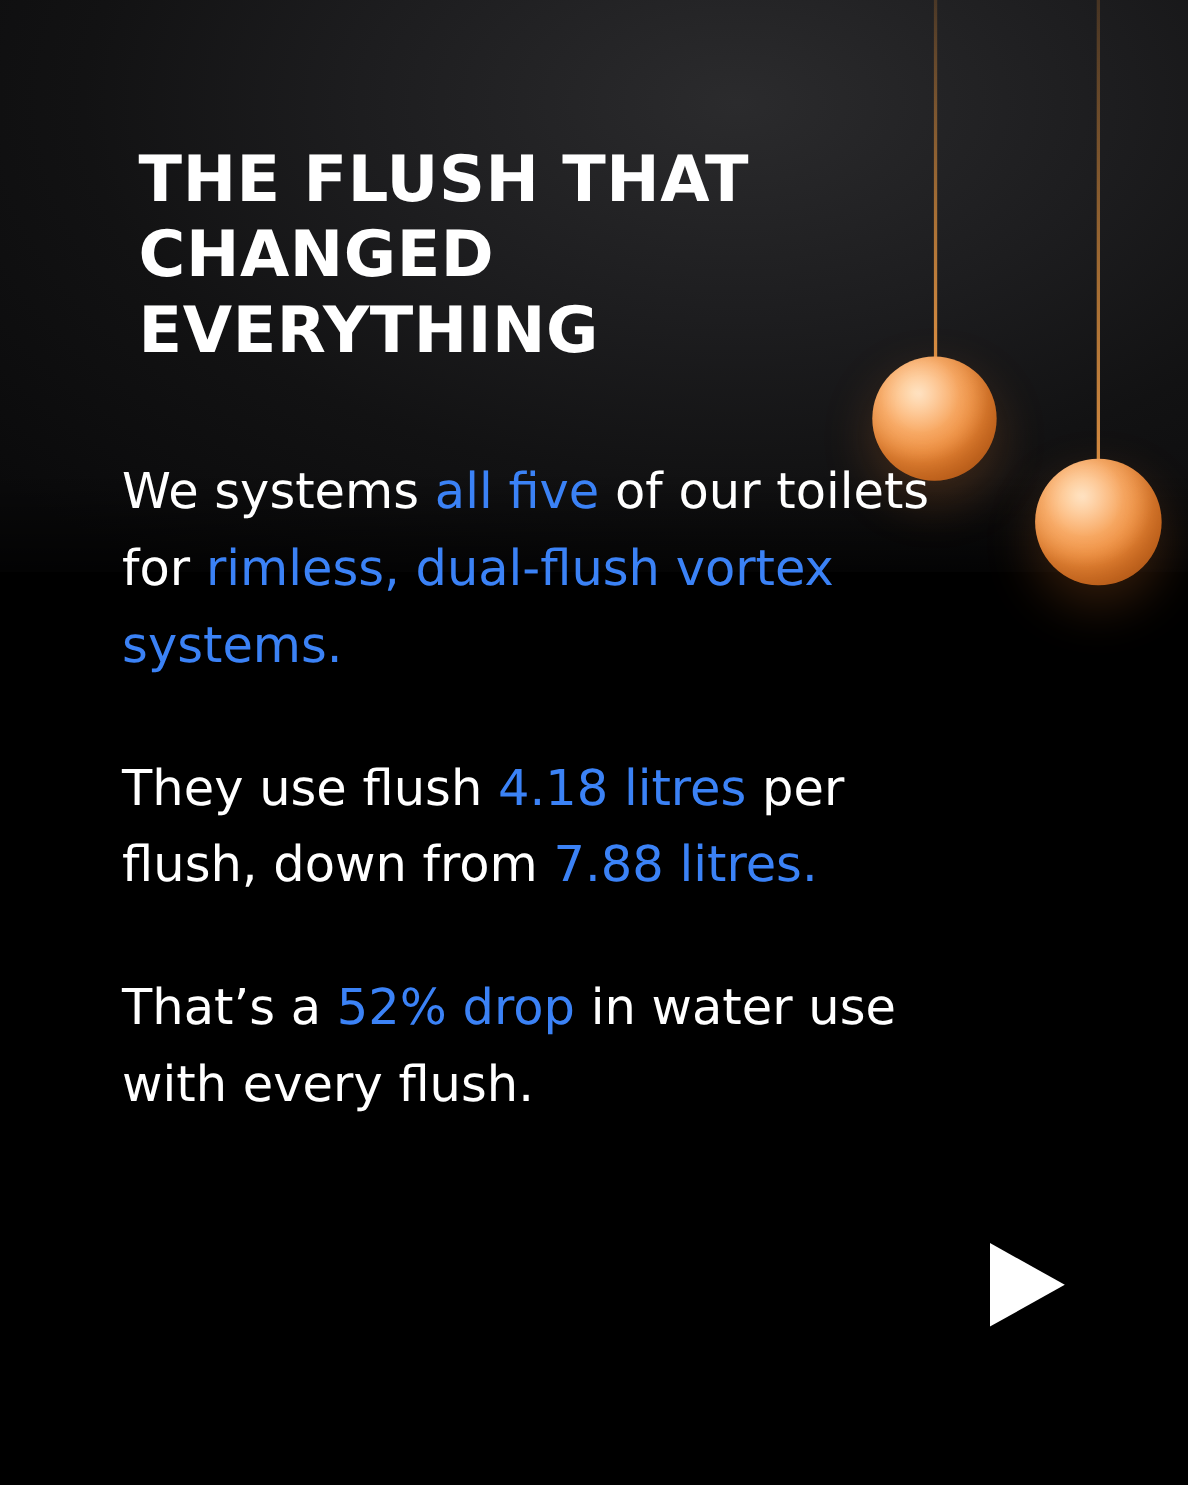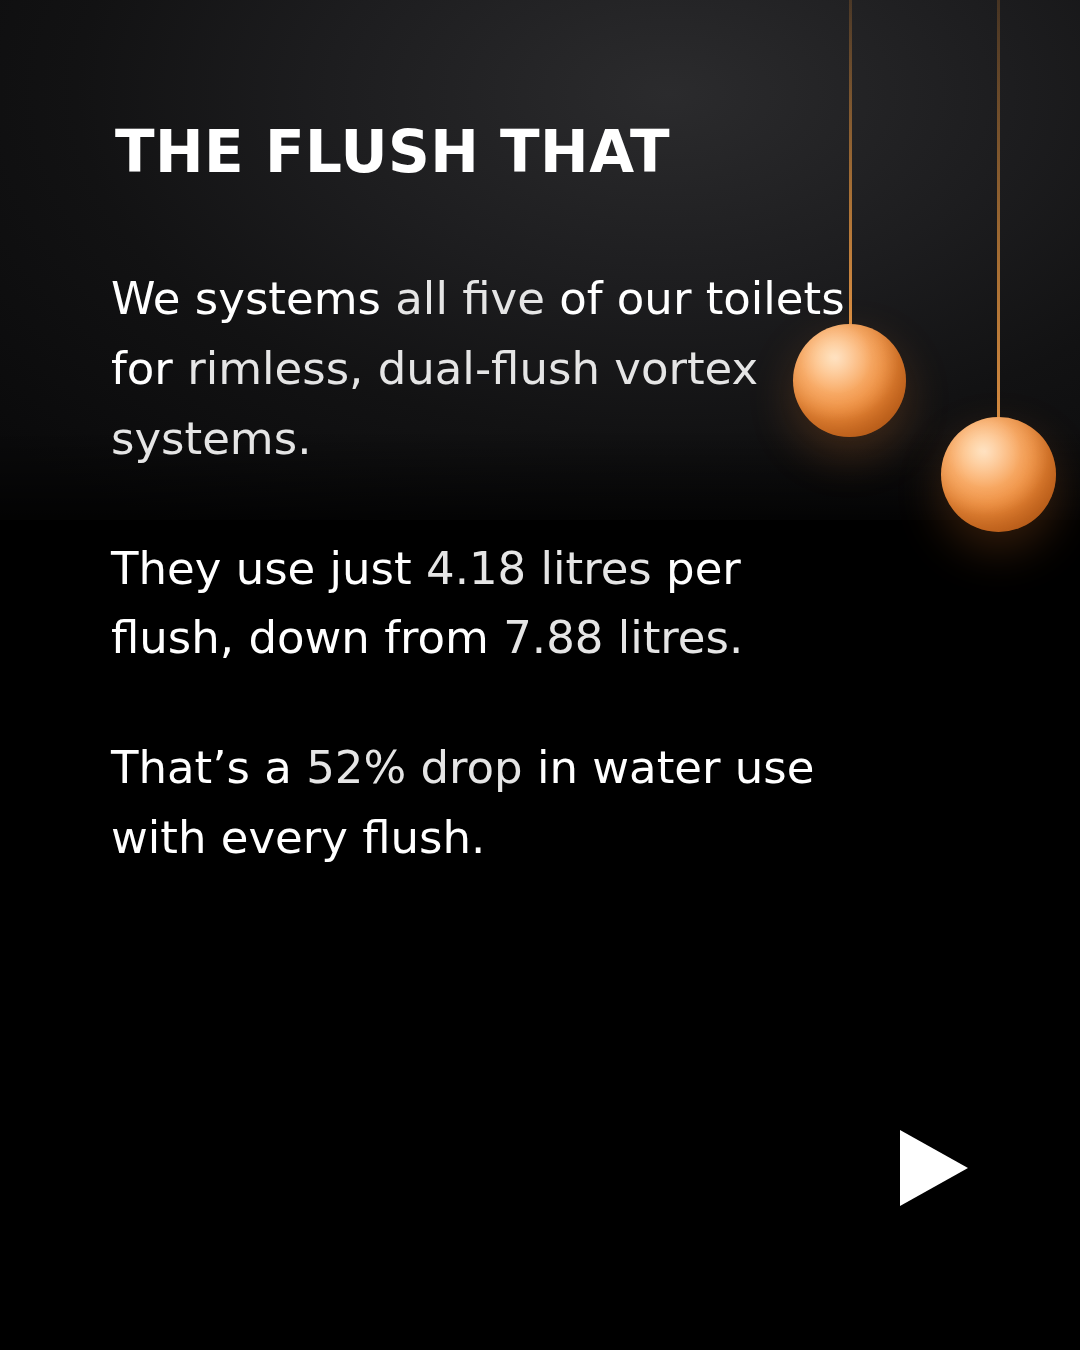--- a/index.html
+++ b/index.html
@@ -66,21 +66,21 @@
   }
 
   
   .content {
     position: absolute;
     left: 111px;
     top: 0;
     width: 790px;
   }
   .headline {
-    margin: 4px;
+    margin: 15px;
     padding-top: 114px;
     color: #ffffff;
     font-family: "DejaVu Sans", sans-serif;
     font-weight: 700;
     font-size: 58px;
     letter-spacing: 0.5px;
     line-height: 1.18;
     max-width: 760px;
   }
   .headline .line { display: block; }
@@ -88,21 +88,21 @@
   .body-block {
     margin-top: 78px;
     color: #ffffff;
     font-size: 45px;
     line-height: 1.55;
     font-weight: 400;
     max-width: 760px;
   }
   .para { margin: 0 0 60px 0; }
   .para:last-child { margin-bottom: 0; }
-  .hl { color: #e5e5e5; }
+  .hl { color: #3b82f6; }
 
   
   .next-arrow {
     position: absolute;
     left: 900px;
     top: 1130px;
     width: 0;
     height: 0;
     border-top: 38px solid transparent;
     border-bottom: 38px solid transparent;
@@ -126,30 +126,31 @@
     <div class="sphere-gloss"></div>
   </div>
   <div class="sphere sphere-b">
     <div class="sphere-gloss"></div>
   </div>
 
   <div class="content">
 
     <h1 class="headline">
       <span class="line">THE FLUSH THAT</span>
+      <span class="line">CHANGED EVERYTHING</span>
     </h1>
 
     <div class="body-block">
 
       <p class="para">
         <span>We systems </span><span class="hl">all five</span><span> of our toilets for </span><span class="hl">rimless, dual-flush vortex systems.</span><span></span>
       </p>
 
       <p class="para">
-        <span>They use just </span><span class="hl">4.18 litres</span><span> per flush, down from </span><span class="hl">7.88 litres.</span><span></span>
+        <span>They use flush </span><span class="hl">4.18 litres</span><span> per flush, down from </span><span class="hl">7.88 litres.</span><span></span>
       </p>
 
       <p class="para">
         <span>That’s a </span><span class="hl">52% drop</span><span> in water use with every flush.</span>
       </p>
 
     </div>
   </div>
 
   <div class="next-arrow"></div>

